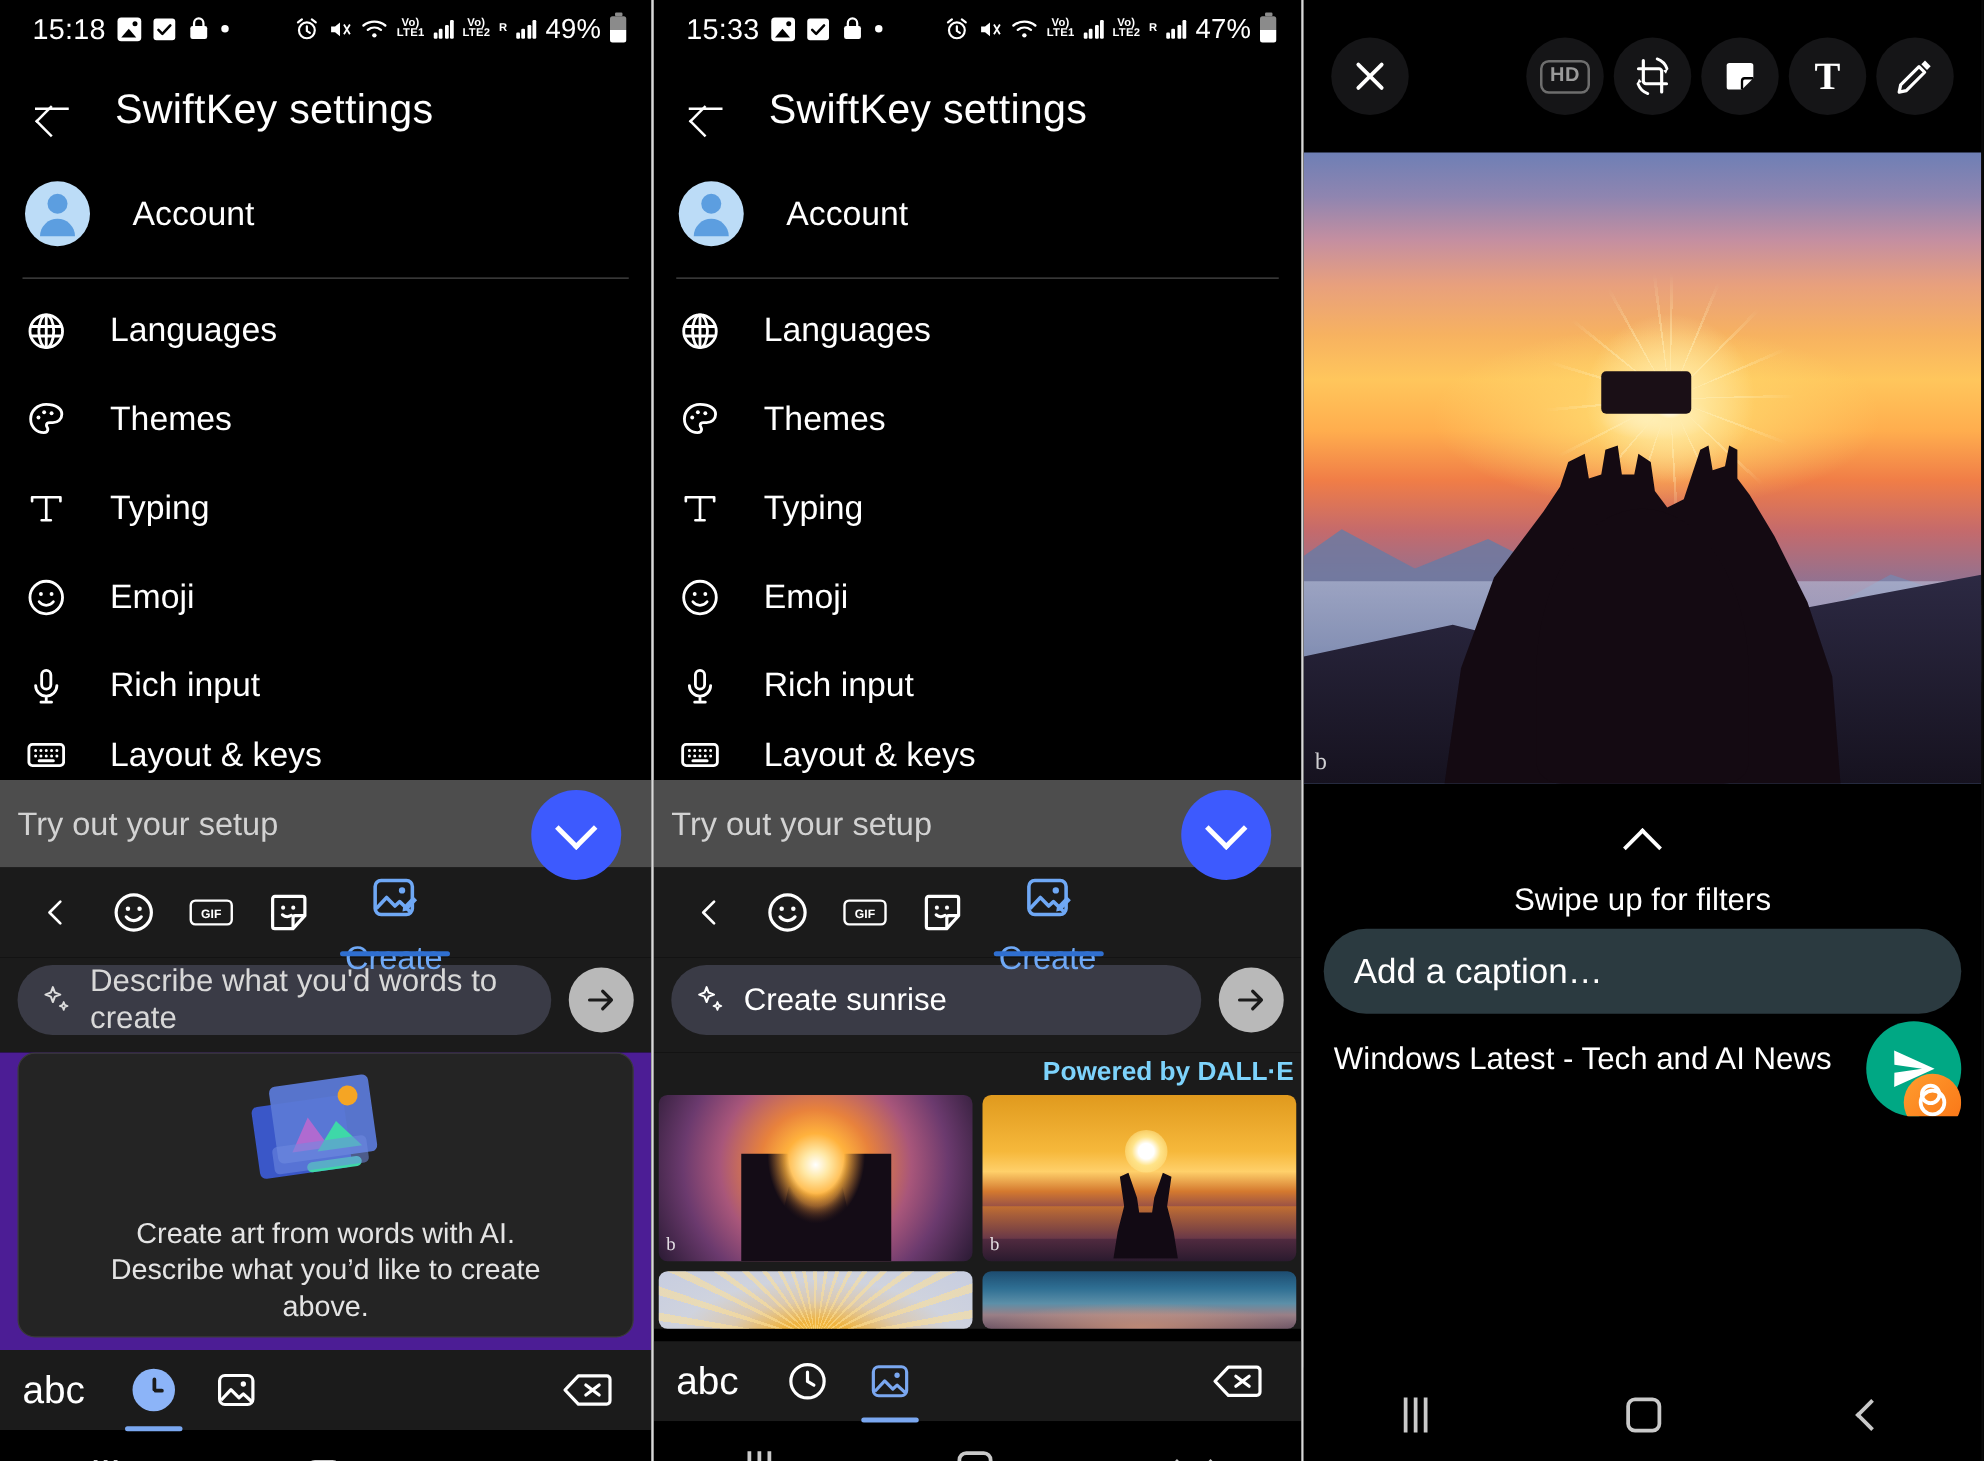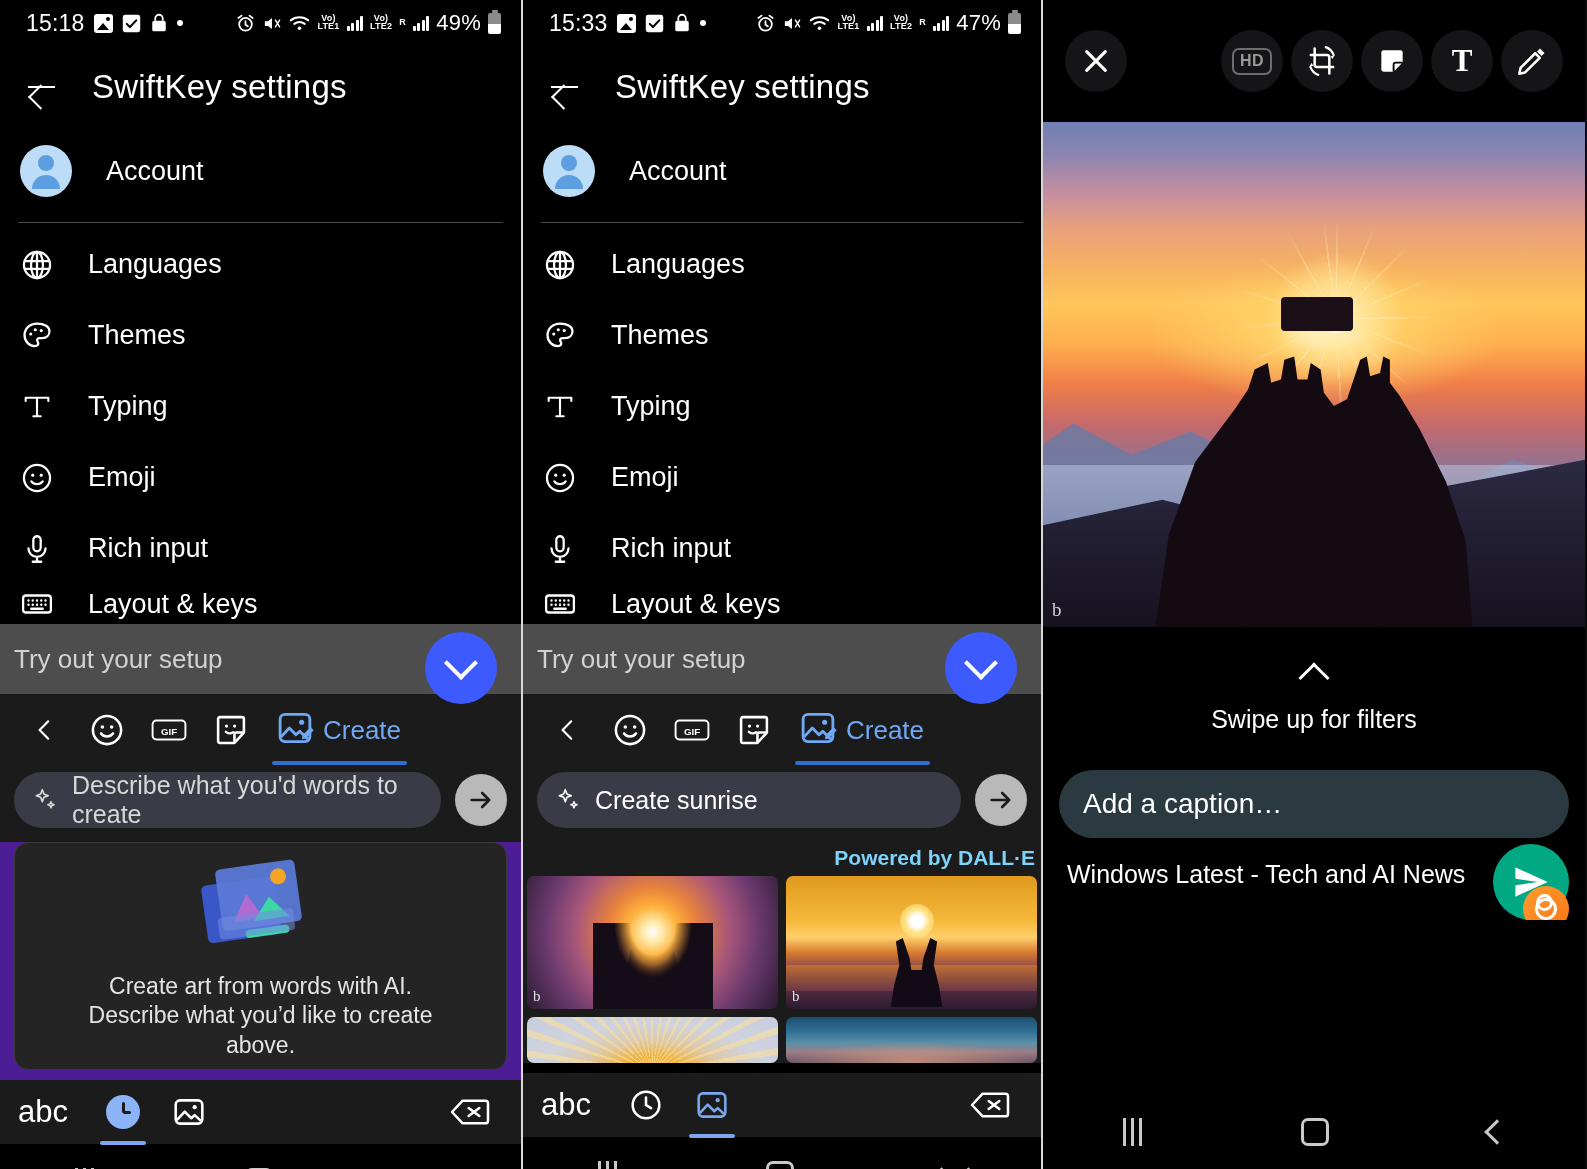--- a/index.html
+++ b/index.html
@@ -66,21 +66,21 @@
 
   
   .tryout{ height:70px; background:#4d4d4d; display:flex; align-items:center; padding-left:14px;
           color:#d2d2d2; font-size:26px;}
 
   
   .kbtools{ height:72px; display:flex; align-items:center; background:#1b1b1b; padding-left:14px; gap:0;}
   .kbtool{ width:62px;height:62px; display:flex;align-items:center;justify-content:center; color:#22c55e; position:relative;text-align:center;}
   .kbtool svg{width:36px;height:36px;display:block;}
   .kbtool.back svg{width:26px;height:26px;}
-  .createtab{ display:flex;align-items:center; gap:9px; color:#6fa8f5; position:relative; height:62px; padding:0 6px 0 4px; margin-left:10px;}
+  .createtab{ display:flex;align-items:center; gap:9px; color:#6fa8f5; position:relative; height:62px; padding:0 6px 0 4px; margin-left:10px;flex-direction:column;}
   .createtab .tlabel{ font-size:26px;}
   .createtab svg{width:38px;height:38px;}
   .createtab::after{ content:""; position:absolute; left:0; right:0; bottom:-4px; height:4px; background:#2f6fd0; border-radius:2px;}
 
   
   .promptrow{ display:flex; align-items:center; background:#1b1b1b; padding:6px 14px 14px 14px; gap:14px;}
   .promptbox{ flex:1; height:56px; border-radius:28px; background:#3a3b46; display:flex; align-items:center; padding-left:18px; gap:14px;}
   .promptbox .ptxt{ font-size:25px; color:#d8d8d8;}
   .promptbox.filled .ptxt{ color:#ffffff;}
   .sparkle{width:26px;height:26px;flex:none;}
@@ -181,21 +181,21 @@
   .bigimage .rays{position:absolute;left:54%;top:39%;transform:translate(-50%,-50%);width:230px;height:230px;
       background:repeating-conic-gradient(from 0deg at 50% 50%, rgba(255,240,190,.75) 0deg 1.6deg, rgba(255,255,255,0) 1.6deg 22deg);
       -webkit-mask-image:radial-gradient(circle, #000 6%, rgba(0,0,0,.6) 30%, transparent 62%);
       mask-image:radial-gradient(circle, #000 6%, rgba(0,0,0,.6) 30%, transparent 62%);}
   .bigimage .bingmark{ position:absolute; left:9px; bottom:6px; color:#fff; font-size:19px; opacity:.8; font-family:"Liberation Serif", serif;}
 
   .swipearea{ padding-top:40px; text-align:center; color:#fff;}
   .swipe-chev{ width:22px;height:22px;border-left:3px solid #fff;border-top:3px solid #fff;transform:rotate(45deg);
       display:inline-block; margin-bottom:12px;}
   .swipe-label{ font-size:25px;}
-  .captionbox{ margin:36px 16px 0 16px; height:68px; border-radius:34px; background:#2b3a40;
+  .captionbox{ margin:8px 16px 0 16px; height:68px; border-radius:34px; background:#2b3a40;
       display:flex; align-items:center; padding-left:24px;}
   .captionbox .ctext{ font-size:28px; color:#fff;}
   .sendrow{ display:flex; align-items:center; padding:22px 18px 0 24px; position:relative;}
   .sendrow .account{ font-size:25px; color:#fff;}
   .sendfab{ position:absolute; right:16px; top:6px; width:76px;height:76px;border-radius:50%;background:#00a884;
       display:flex;align-items:center;justify-content:center;}
   .sendfab svg{ width:40px;height:40px;}
   .orangebadge{ position:absolute; right:0px; bottom:-12px; width:46px;height:46px;border-radius:50%;
       background:linear-gradient(135deg,#ff9d2e,#f97316); display:flex;align-items:center;justify-content:center;}
   .orangebadge .ring{ width:22px;height:22px;border-radius:50%;border:3px solid #fff; position:relative;}

